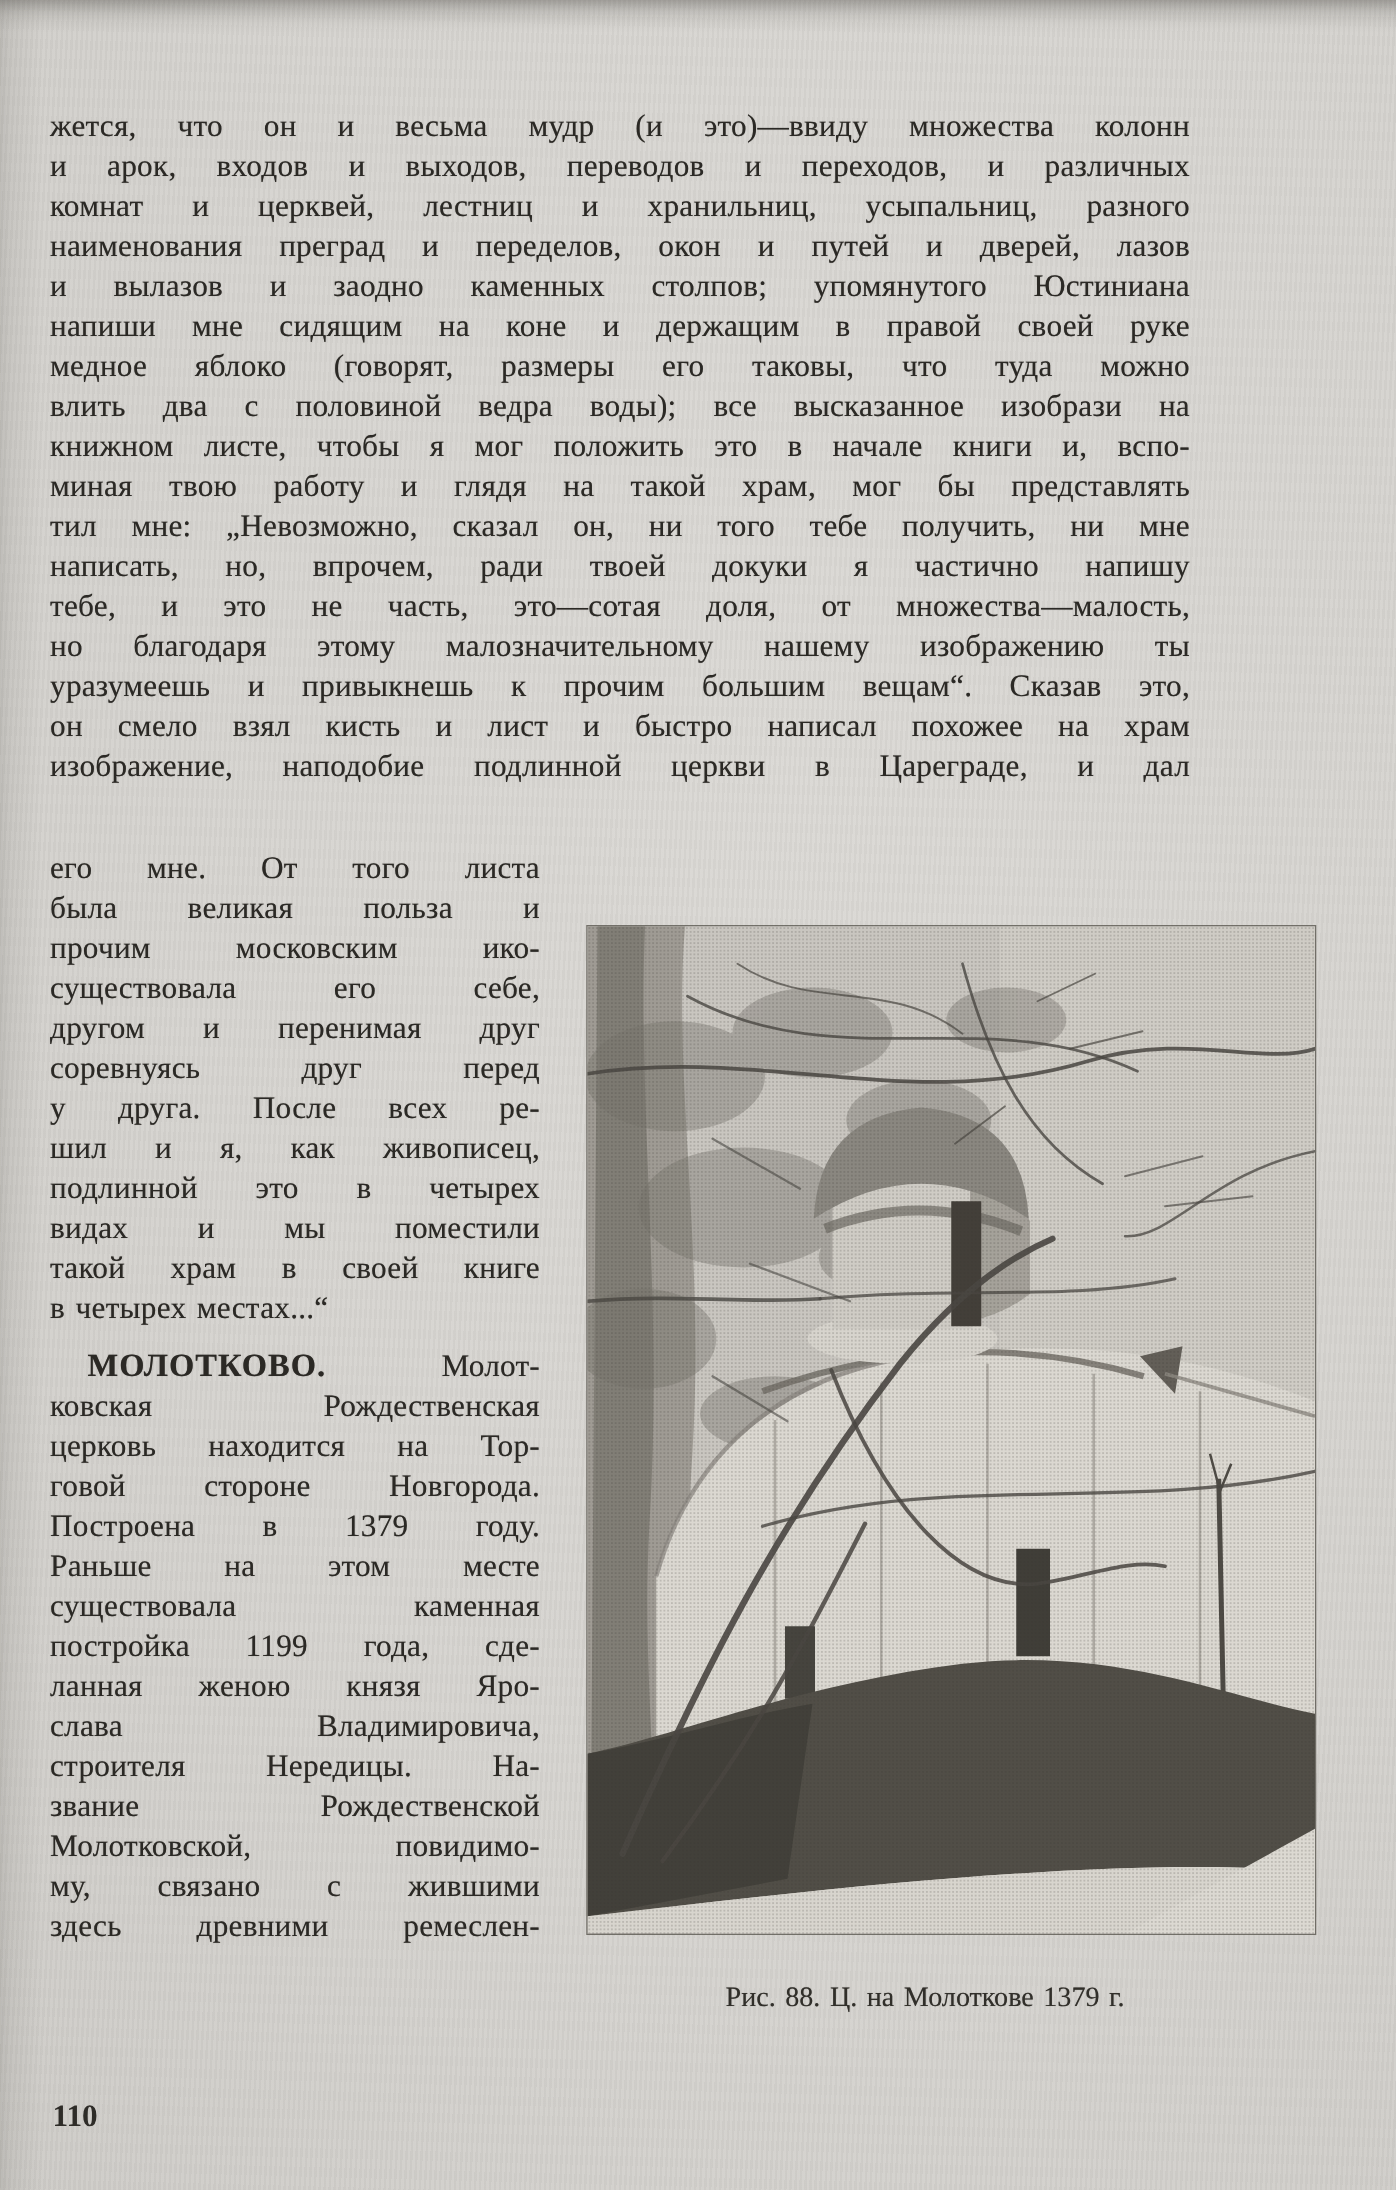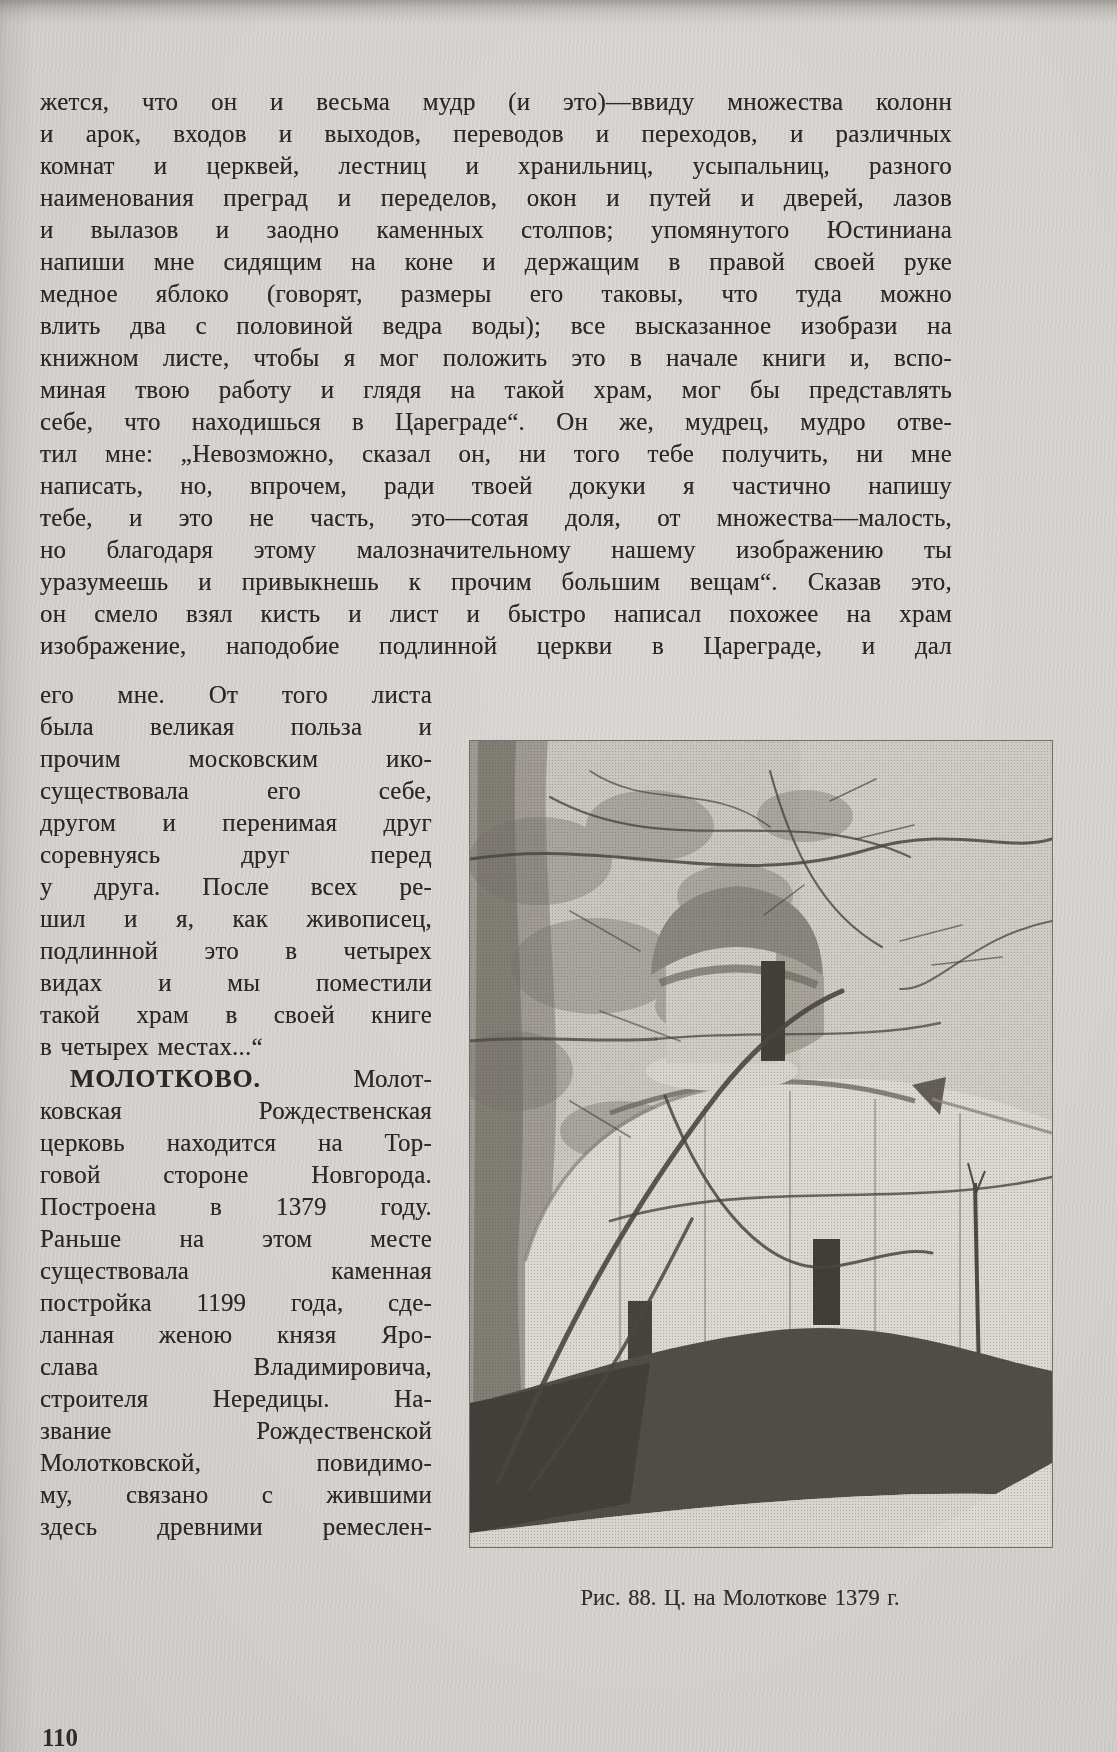--- a/index.html
+++ b/index.html
@@ -15,55 +15,54 @@
     padding-left:48px;
   }
   .line{
     font-size:25px;line-height:32px;word-spacing:2px;letter-spacing:.2px;
     text-align:justify;text-align-last:justify;
     text-shadow:0 0 .6px rgba(43,41,37,.55);
   }
   .endleft .line:last-child{text-align-last:left;}
   .intro{position:absolute;left:40px;top:86px;width:912px;}
   .leftcol{position:absolute;left:40px;top:679px;width:392px;}
-  .para2{margin-top:0;}
+  .para2{margin-top:14px;}
   .heading-line{text-indent:30px;}
   .sect{font-weight:bold;font-size:26px;letter-spacing:.8px;}
   .photo{position:absolute;left:470px;top:741px;width:582px;height:806px;margin:0;}
   .photo-frame{position:relative;width:582px;height:806px;outline:1px solid rgba(80,77,70,.75);}
   .photo-frame svg{display:block;}
   .halftone{
     position:absolute;inset:0;pointer-events:none;
     background-image:radial-gradient(circle, rgba(52,50,45,.26) 22%, rgba(52,50,45,0) 32%);
     background-size:3px 3px;
   }
   .caption{
     position:absolute;left:440px;top:1585px;width:600px;text-align:center;
     font-size:22.5px;color:#312f2a;word-spacing:2px;
     text-shadow:0 0 .6px rgba(43,41,37,.5);
   }
-  .pagenum{position:absolute;left:42px;top:1680px;font-size:25px;font-weight:bold;color:#2e2c28;margin-top:44px;}
+  .pagenum{position:absolute;left:42px;top:1680px;font-size:25px;font-weight:bold;color:#2e2c28;}
 </style>
 </head>
 <body>
 
 <div class="page">
 
   <div class="intro para">
       <div class="line">жется, что он и весьма мудр (и это)—ввиду множества колонн</div>
       <div class="line">и арок, входов и выходов, переводов и переходов, и различных</div>
       <div class="line">комнат и церквей, лестниц и хранильниц, усыпальниц, разного</div>
       <div class="line">наименования преград и переделов, окон и путей и дверей, лазов</div>
       <div class="line">и вылазов и заодно каменных столпов; упомянутого Юстиниана</div>
       <div class="line">напиши мне сидящим на коне и держащим в правой своей руке</div>
       <div class="line">медное яблоко (говорят, размеры его таковы, что туда можно</div>
       <div class="line">влить два с половиной ведра воды); все высказанное изобрази на</div>
       <div class="line">книжном листе, чтобы я мог положить это в начале книги и, вспо-</div>
       <div class="line">миная твою работу и глядя на такой храм, мог бы представлять</div>
-      <div class="line">себе, что находишься в Цареграде“. Он же, мудрец, мудро отве-</div>
       <div class="line">тил мне: „Невозможно, сказал он, ни того тебе получить, ни мне</div>
       <div class="line">написать, но, впрочем, ради твоей докуки я частично напишу</div>
       <div class="line">тебе, и это не часть, это—сотая доля, от множества—малость,</div>
       <div class="line">но благодаря этому малозначительному нашему изображению ты</div>
       <div class="line">уразумеешь и привыкнешь к прочим большим вещам“. Сказав это,</div>
       <div class="line">он смело взял кисть и лист и быстро написал похожее на храм</div>
       <div class="line">изображение, наподобие подлинной церкви в Цареграде, и дал</div>
     </div>
 
   <div class="leftcol">

